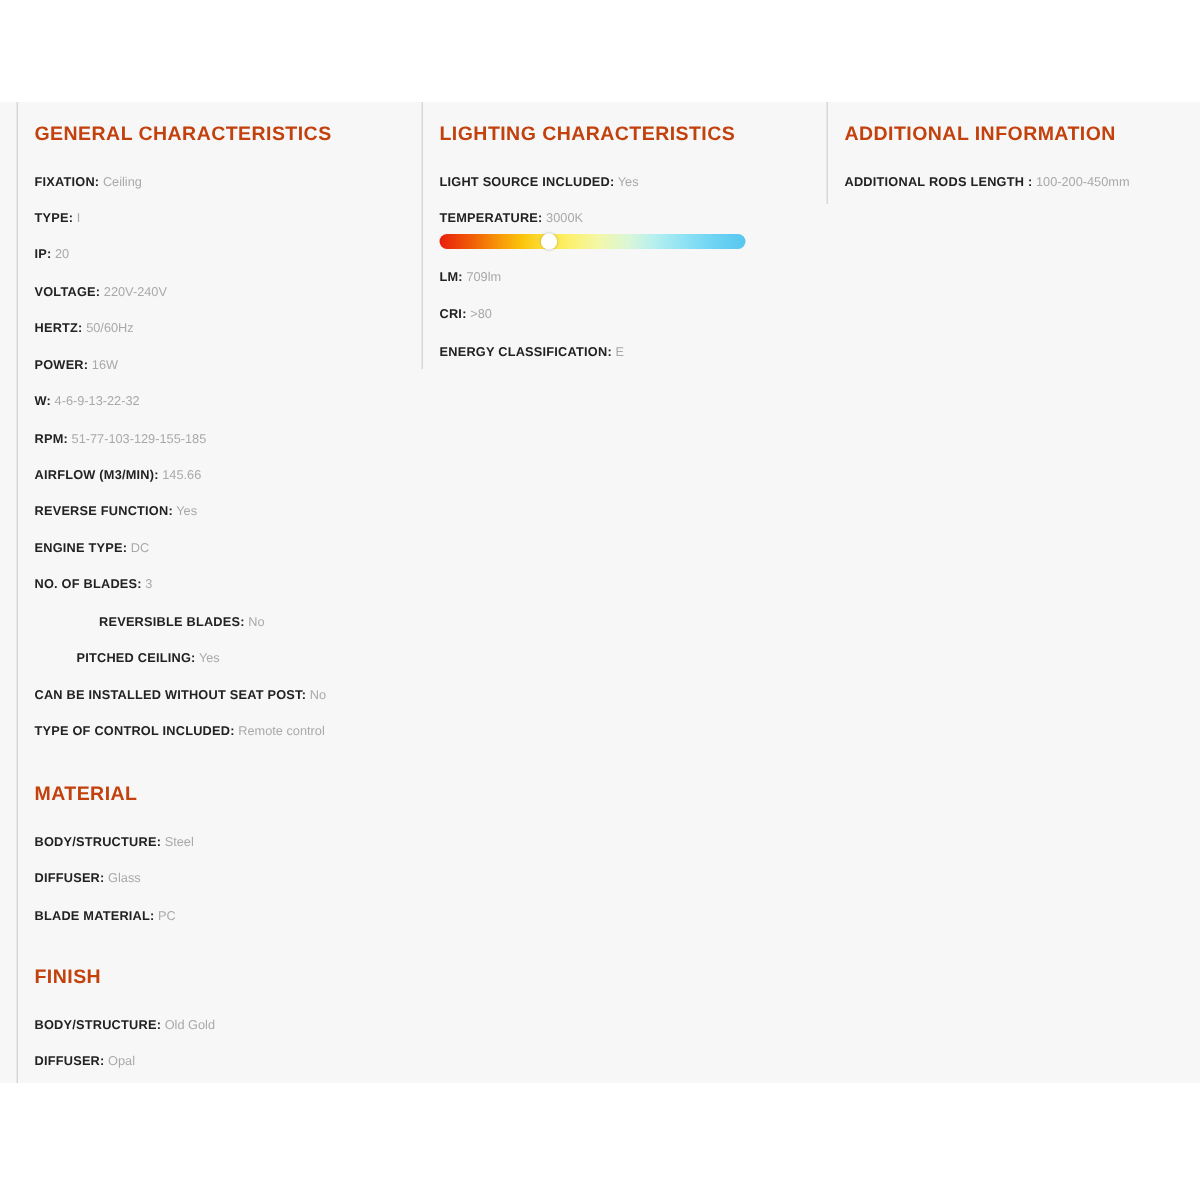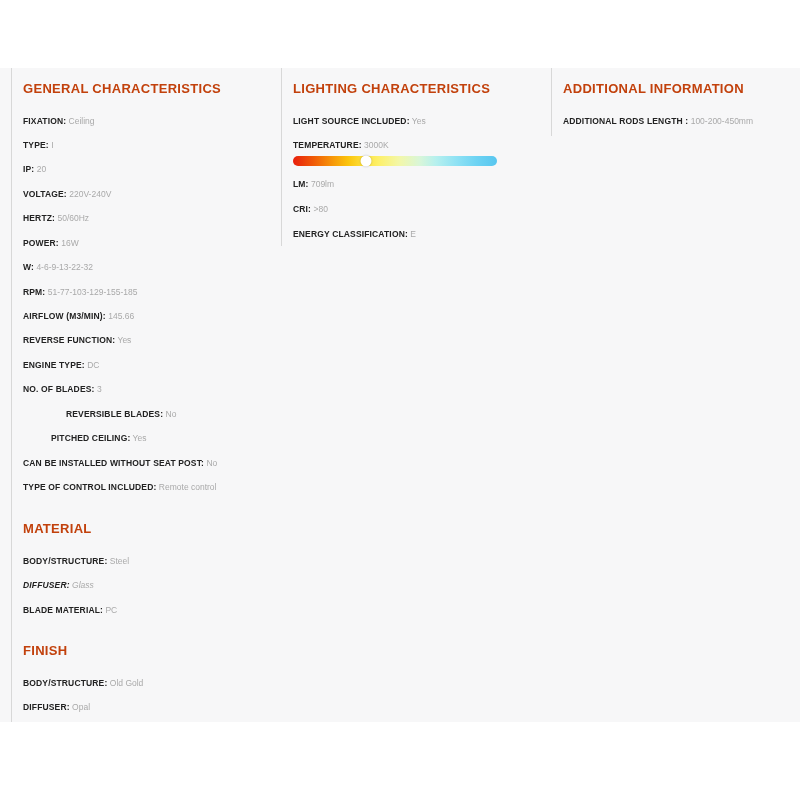--- a/index.html
+++ b/index.html
@@ -191,21 +191,21 @@
         <div class="spec-row" style="position:absolute; top:414px; left:0;">
           <span class="spec-label">TYPE OF CONTROL INCLUDED:</span>
           <span class="spec-value">Remote control</span>
         </div>
 
         <h2 class="section-title" style="position:absolute; top:453px; left:0;">MATERIAL</h2>
         <div class="spec-row" style="position:absolute; top:488px; left:0;">
           <span class="spec-label">BODY/STRUCTURE:</span>
           <span class="spec-value">Steel</span>
         </div>
-        <div class="spec-row" style="position:absolute; top:512px; left:0;font-style:italic;">
+        <div class="spec-row" style="position:absolute; top:512px; left:0;">
           <span class="spec-label">DIFFUSER:</span>
           <span class="spec-value">Glass</span>
         </div>
         <div class="spec-row" style="position:absolute; top:537px; left:0;">
           <span class="spec-label">BLADE MATERIAL:</span>
           <span class="spec-value">PC</span>
         </div>
 
         <h2 class="section-title" style="position:absolute; top:575px; left:0;">FINISH</h2>
         <div class="spec-row" style="position:absolute; top:610px; left:0;">

